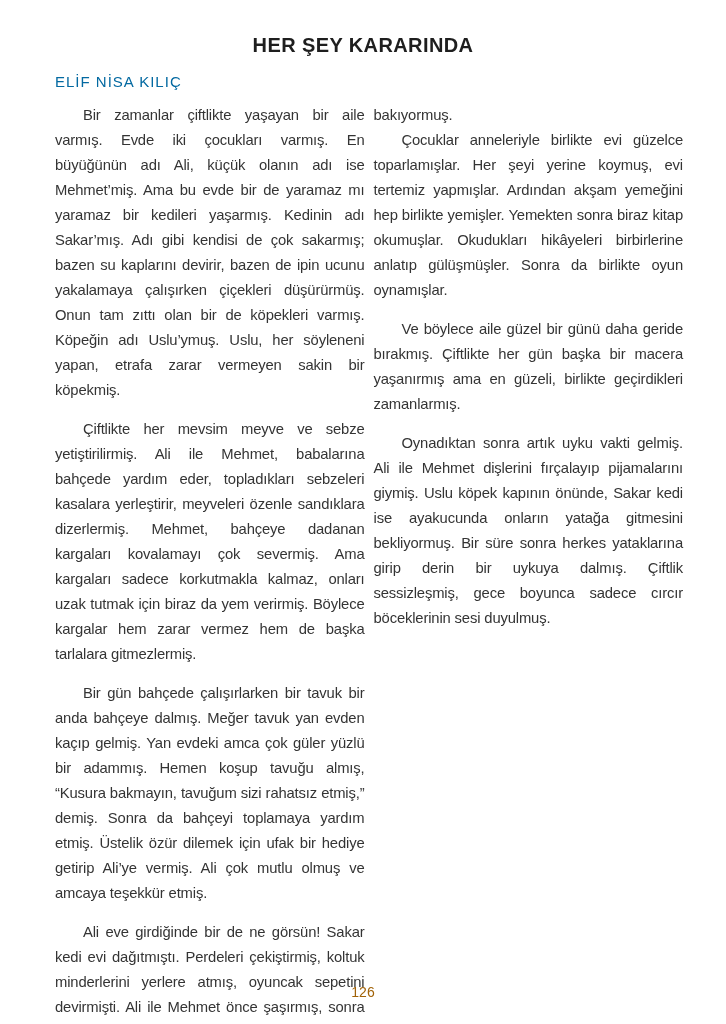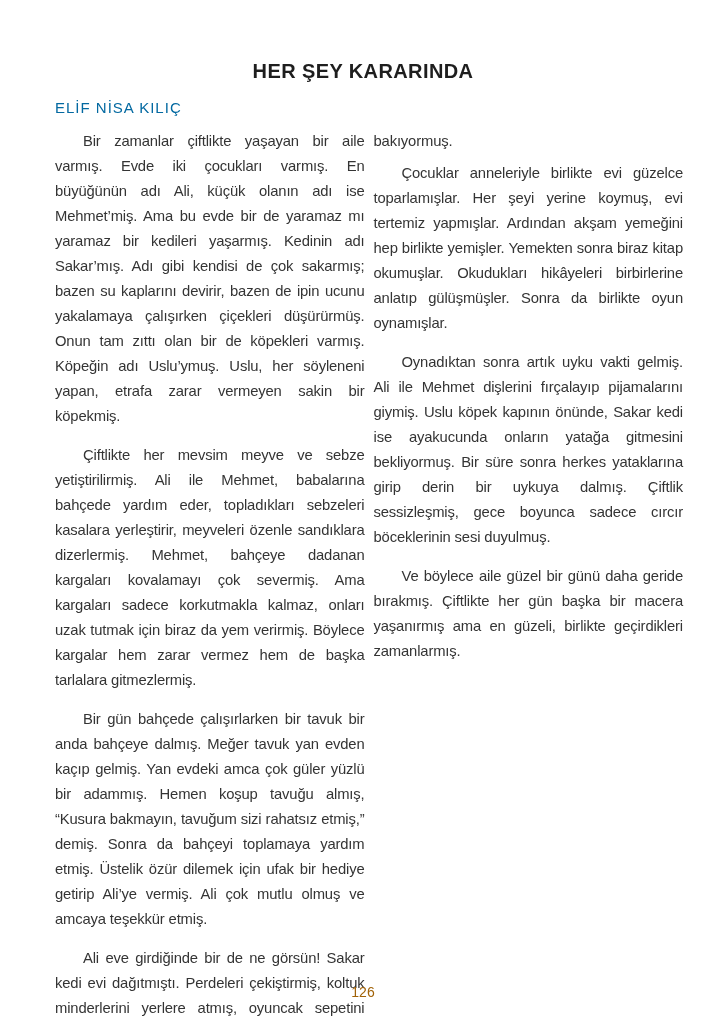--- a/index.html
+++ b/index.html
@@ -8,21 +8,21 @@
     width: 726px;
     height: 1024px;
     background: #ffffff;
     font-family: "Liberation Sans", "DejaVu Sans", sans-serif;
     color: #343434;
     overflow: hidden;
     box-sizing: border-box;
   }
   .title {
     margin: 0;
-    padding-top: 60px;
+    padding-top: 34px;
     text-align: center;
     font-size: 20px;
     font-weight: 700;
     letter-spacing: 0.4px;
     color: #1e1e1e;
   }
   .author {
     margin: 16px 0 0 55px;
     font-size: 15px;
     font-weight: 400;
@@ -41,21 +41,21 @@
     line-height: 25px;
     letter-spacing: -0.15px;
   }
   .para {
     margin: 0 0 14px 0;
     text-indent: 28px;
   }
   .para:last-child { margin-bottom: 0; }
   .para.continuation {
     text-indent: 0;
-    margin-bottom: 7px;
+    margin-bottom: 0;
   }
   .page-number {
     position: absolute;
     left: 0;
     right: 0;
     bottom: 24px;
     text-align: center;
     font-size: 14px;
     color: #a16207;
   }
@@ -72,20 +72,20 @@
   <div class="columns">
     <div class="col">
       <p class="para">Bir zamanlar çiftlikte yaşayan bir aile varmış. Evde iki çocukları varmış. En büyüğünün adı Ali, küçük olanın adı ise Mehmet’miş. Ama bu evde bir de yaramaz mı yaramaz bir kedileri yaşarmış. Kedinin adı Sakar’mış. Adı gibi kendisi de çok sakarmış; bazen su kaplarını devirir, bazen de ipin ucunu yakalamaya çalışırken çiçekleri düşürürmüş. Onun tam zıttı olan bir de köpekleri varmış. Köpeğin adı Uslu’ymuş. Uslu, her söyleneni yapan, etrafa zarar vermeyen sakin bir köpekmiş.</p>
       <p class="para">Çiftlikte her mevsim meyve ve sebze yetiştirilirmiş. Ali ile Mehmet, babalarına bahçede yardım eder, topladıkları sebzeleri kasalara yerleştirir, meyveleri özenle sandıklara dizerlermiş. Mehmet, bahçeye dadanan kargaları kovalamayı çok severmiş. Ama kargaları sadece korkutmakla kalmaz, onları uzak tutmak için biraz da yem verirmiş. Böylece kargalar hem zarar vermez hem de başka tarlalara gitmezlermiş.</p>
       <p class="para">Bir gün bahçede çalışırlarken bir tavuk bir anda bahçeye dalmış. Meğer tavuk yan evden kaçıp gelmiş. Yan evdeki amca çok güler yüzlü bir adammış. Hemen koşup tavuğu almış, “Kusura bakmayın, tavuğum sizi rahatsız etmiş,” demiş. Sonra da bahçeyi toplamaya yardım etmiş. Üstelik özür dilemek için ufak bir hediye getirip Ali’ye vermiş. Ali çok mutlu olmuş ve amcaya teşekkür etmiş.</p>
       <p class="para">Ali eve girdiğinde bir de ne görsün! Sakar kedi evi dağıtmıştı. Perdeleri çekiştirmiş, koltuk minderlerini yerlere atmış, oyuncak sepetini devirmişti. Ali ile Mehmet önce şaşırmış, sonra gülmeye başlamışlar. Çünkü Sakar’ın böyle şaşkınlıklar yapması artık onlar için alışıldık bir durum olmuş. Uslu köpek ise bir köşede sessizce oturmuş, sanki “Ben yapmadım, kesin yine Sakar yaptı,” der gibi</p>
     </div>
     <div class="col">
       <p class="para continuation">bakıyormuş.</p>
       <p class="para">Çocuklar anneleriyle birlikte evi güzelce toparlamışlar. Her şeyi yerine koymuş, evi tertemiz yapmışlar. Ardından akşam yemeğini hep birlikte yemişler. Yemekten sonra biraz kitap okumuşlar. Okudukları hikâyeleri birbirlerine anlatıp gülüşmüşler. Sonra da birlikte oyun oynamışlar.</p>
+      <p class="para">Ve böylece aile güzel bir günü daha geride bırakmış. Çiftlikte her gün başka bir macera yaşanırmış ama en güzeli, birlikte geçirdikleri zamanlarmış.</p>
       <p class="para">Oynadıktan sonra artık uyku vakti gelmiş. Ali ile Mehmet dişlerini fırçalayıp pijamalarını giymiş. Uslu köpek kapının önünde, Sakar kedi ise ayakucunda onların yatağa gitmesini bekliyormuş. Bir süre sonra herkes yataklarına girip derin bir uykuya dalmış. Çiftlik sessizleşmiş, gece boyunca sadece cırcır böceklerinin sesi duyulmuş.</p>
-      <p class="para">Ve böylece aile güzel bir günü daha geride bırakmış. Çiftlikte her gün başka bir macera yaşanırmış ama en güzeli, birlikte geçirdikleri zamanlarmış.</p>
     </div>
   </div>
 
   <div class="page-number">126</div>
 
 </div>
 
 </body></html>

